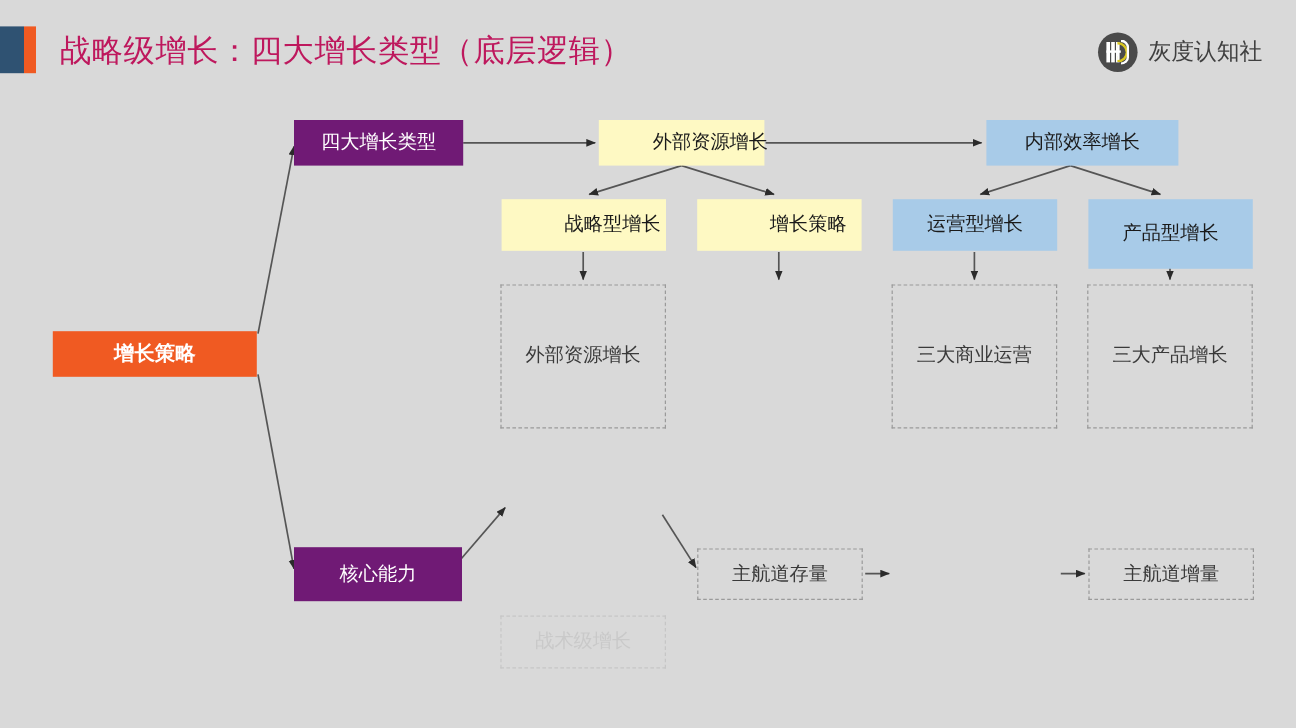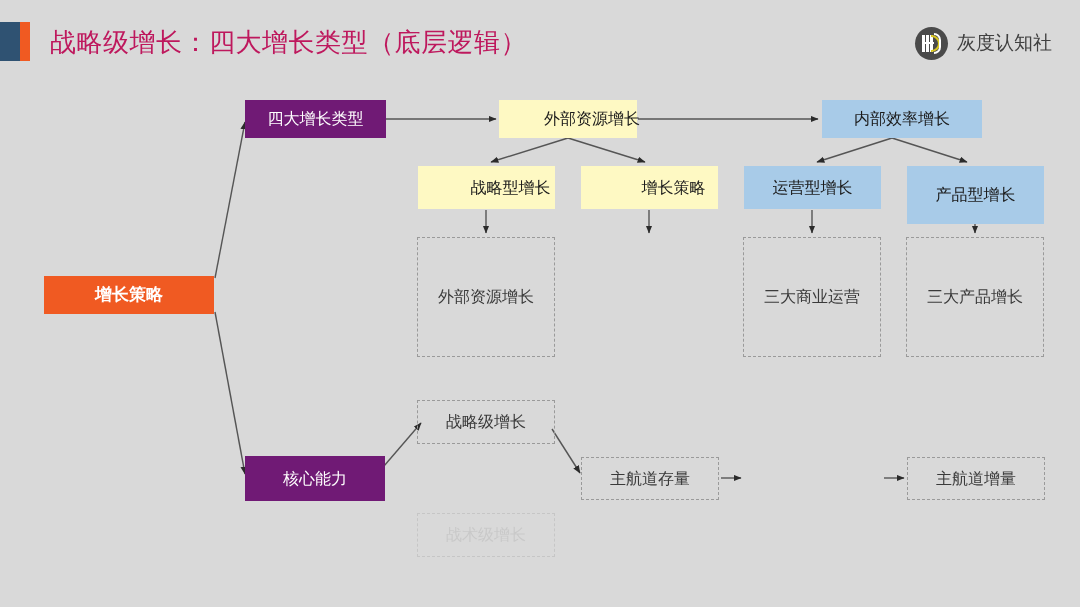--- a/index.html
+++ b/index.html
@@ -262,23 +262,20 @@
   <div class="node ghost" style="left:417px; top:237px; width:138px; height:120px;">
     <span>外部资源增长</span>
   </div>
   <div class="node ghost" style="left:743px; top:237px; width:138px; height:120px;">
     <span>三大商业运营</span>
   </div>
   <div class="node ghost" style="left:906px; top:237px; width:138px; height:120px;">
     <span>三大产品增长</span>
   </div>
 
-  <div class="node ghost" style="left:417px; top:400px; width:138px; height:44px;">
-    <span>战略级增长</span>
-  </div>
   <div class="node ghost-faded" style="left:417px; top:513px; width:138px; height:44px;">
     <span>战术级增长</span>
   </div>
 
   <div class="node ghost" style="left:581px; top:457px; width:138px; height:43px;">
     <span>主航道存量</span>
   </div>
   <div class="node ghost" style="left:907px; top:457px; width:138px; height:43px;">
     <span>主航道增量</span>
   </div>

